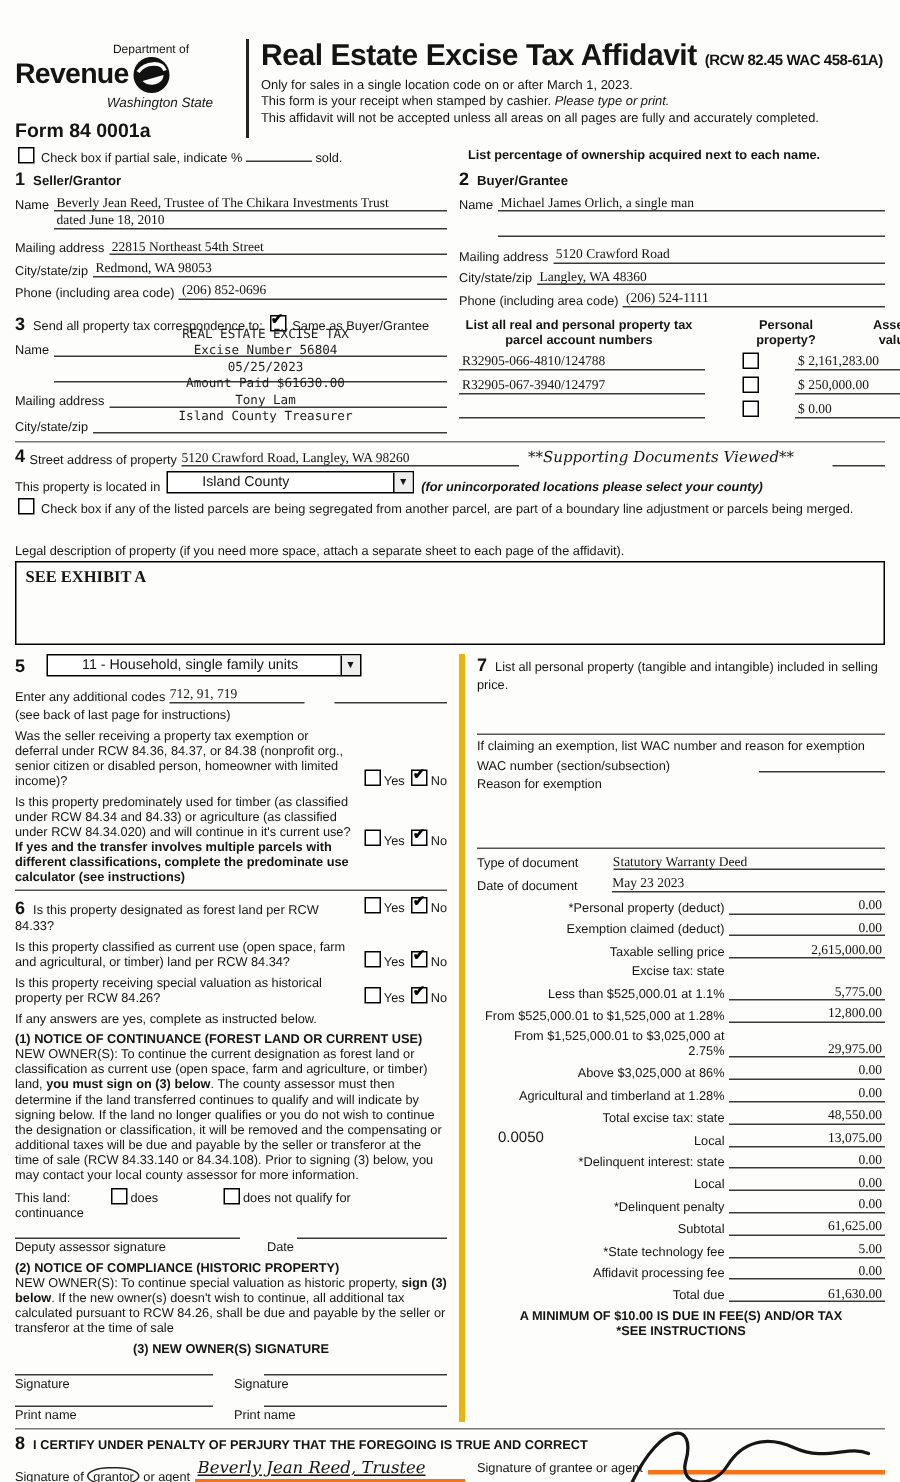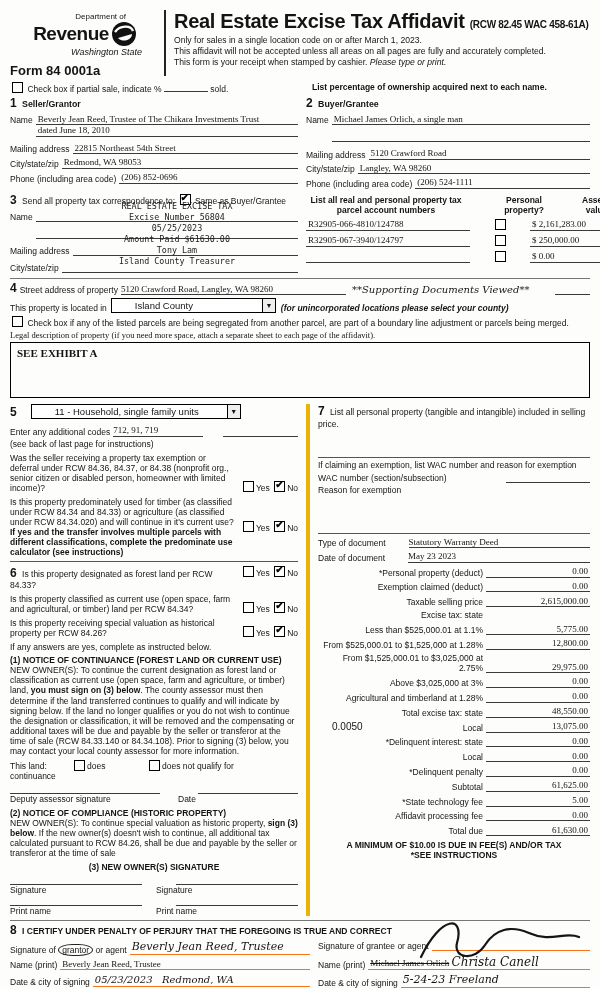--- a/index.html
+++ b/index.html
@@ -1,32 +1,32 @@
 <!DOCTYPE html>
 <html><head>
 <meta charset="utf-8">
 <style>
   html,body{margin:0;padding:0;background:#e8e8e8;}
   .page{width:600px;height:988px;margin:0 auto;background:#fdfdfc;color:#141414;
         font-family:"Liberation Sans",sans-serif;font-size:8.5px;line-height:1.18;
-        box-sizing:border-box;padding:8px 10px;position:relative;overflow:hidden;}
+        box-sizing:border-box;padding:24px 10px;position:relative;overflow:hidden;}
   .b{font-weight:bold;} .i{font-style:italic;}
   .fill{font-family:"Liberation Serif",serif;font-size:9px;}
   .hw{font-family:"DejaVu Serif",serif;font-style:italic;}
   .ul{border-bottom:1px solid #3a3a3a;}
   .row{display:flex;align-items:flex-end;}
   .grow{flex:1;margin-left:20px;}
   .cb{width:9px;height:9px;border:1.4px solid #000;display:inline-block;position:relative;
       vertical-align:-1px;margin:0 2px;background:#fff;flex:none;}
   .cb.ck::after{content:"\2714";position:absolute;top:-3px;left:0;font-size:10px;font-weight:bold;color:#000;}
   
   .hdr{display:flex;margin-bottom:4px;}
   .logo{width:150px;padding-top:4px;}
   .logo .l1{font-size:8px;text-align:right;padding-right:34px;}
-  .logo .l2{display:flex;align-items:center;justify-content:center;}
+  .logo .l2{display:flex;align-items:center;}
   .logo .rev{font-size:19px;font-weight:bold;letter-spacing:-0.5px;}
   .logo .l3{font-size:9px;font-style:italic;text-align:right;padding-right:18px;}
   .logo .l4{font-size:13px;font-weight:bold;margin-top:5px;}
   .vr{width:2px;background:#222;margin:2px 8px 2px 4px;}
   .titleblk{flex:1;padding-top:2px;}
   .titleblk .t1{font-size:20px;font-weight:bold;letter-spacing:-0.3px;}
   .titleblk .t1 .rcw{font-size:10px;}
   .titleblk .sub{font-size:8.6px;margin-top:1px;}
   
   .cols{display:grid;grid-template-columns:288px 1fr;column-gap:8px;}
@@ -65,21 +65,21 @@
   .fin .pfx:empty{display:none;}
   .fin .lbl{flex:1;text-align:right;padding-right:3px;}
   .fin .val{width:100px;flex:none;border-bottom:1px solid #3a3a3a;text-align:right;
       font-family:"Liberation Serif",serif;font-size:9px;padding:0 2px;}
   .fin .val:empty{border-bottom:none;}
   .hr{border-top:1px solid #555;margin:4px 0 2px;}
   .circ{border:1.2px solid #222;border-radius:50%/60%;padding:0 3px;}
   .struck{text-decoration:line-through;}
   .sigline{display:flex;align-items:flex-end;margin-top:4px;}
   .sigline .lab{flex:none;padding-right:3px;}
-  .sigline .v{flex:1;border-bottom:1px solid #f97316;padding:0 2px;position:relative;}
+  .sigline .v{flex:1;border-bottom:3px solid #f97316;padding:0 2px;position:relative;text-decoration:underline;}
 </style>
 </head>
 <body>
 
 <div class="page">
 
   <div class="hdr">
     <div class="logo">
       <div class="l1">Department of</div>
       <div class="l2">
@@ -93,25 +93,25 @@
       <div class="l3">Washington State</div>
       <div class="l4">Form 84 0001a</div>
     </div>
     <div class="vr"></div>
     <div class="titleblk">
       <div class="t1">
         <span>Real Estate Excise Tax Affidavit</span>
         <span class="rcw">(RCW 82.45 WAC 458-61A)</span>
       </div>
       <div class="sub">Only for sales in a single location code on or after March 1, 2023.</div>
-      <div class="sub">This affidavit will not be accepted unless all areas on all pages are fully and accurately completed.</div>
       <div class="sub">
         <span>This form is your receipt when stamped by cashier.</span>
         <span class="i">Please type or print.</span>
       </div>
+      <div class="sub">This affidavit will not be accepted unless all areas on all pages are fully and accurately completed.</div>
     </div>
   </div>
 
   <div style="display:flex;margin:3px 0 2px;">
     <div style="width:288px;">
       <span class="cb"></span>
       <span>Check box if partial sale, indicate %</span>
       <span class="ul" style="display:inline-block;width:44px;"></span>
       <span>sold.</span>
     </div>
@@ -153,21 +153,21 @@
       <div class="fld" style="margin-top:7px;">
           <span class="lab" style="visibility:hidden;">Name</span>
         <span class="v"></span>
         </div>
       <div class="fld" style="margin-top:6px;">
           <span class="lab">Mailing address</span>
         <span class="v fill">5120 Crawford Road</span>
         </div>
       <div class="fld">
           <span class="lab">City/state/zip</span>
-        <span class="v fill">Langley, WA 98260</span>
+        <span class="v fill">Langley, WA 48360</span>
         </div>
       <div class="fld">
           <span class="lab">Phone (including area code)</span>
         <span class="v fill">(206) 524-1111</span>
         </div>
     </div>
   </div>
 
   <div class="cols" style="margin-top:4px;">
     <div class="s3wrap">
@@ -242,21 +242,21 @@
       <span class="dd" style="width:160px;">
         <span class="ddtxt grow">Island County</span>
         <span class="ddbtn">▼</span>
       </span>
       <span class="b i" style="padding-left:5px;">(for unincorporated locations please select your county)</span>
     </div>
     <div style="margin-top:3px;">
       <span class="cb"></span>
       <span>Check box if any of the listed parcels are being segregated from another parcel, are part of a boundary line adjustment or parcels being merged.</span>
     </div>
-    <div style="margin-top:2px;font-family:Liberation Serif, serif;">Legal description of property (if you need more space, attach a separate sheet to each page of the affidavit).</div>
+    <div style="margin-top:18px;">Legal description of property (if you need more space, attach a separate sheet to each page of the affidavit).</div>
     <div class="legalbox">
       <span>SEE EXHIBIT A</span>
     </div>
   </div>
 
   <div class="cols" style="margin-top:6px;">
 
     <div>
       <div class="row">
         <span class="secnum" style="margin-right:14px;">5</span>
@@ -431,21 +431,21 @@
           </div>
 
           <div class="fin">
 
             <span class="lbl">From $1,525,000.01 to $3,025,000 at 2.75%</span>
             <span class="val">29,975.00</span>
           </div>
 
           <div class="fin">
 
-            <span class="lbl">Above $3,025,000 at 3%</span>
+            <span class="lbl">Above $3,025,000 at 86%</span>
             <span class="val">0.00</span>
           </div>
 
           <div class="fin">
 
             <span class="lbl">Agricultural and timberland at 1.28%</span>
             <span class="val">0.00</span>
           </div>
 
           <div class="fin">

